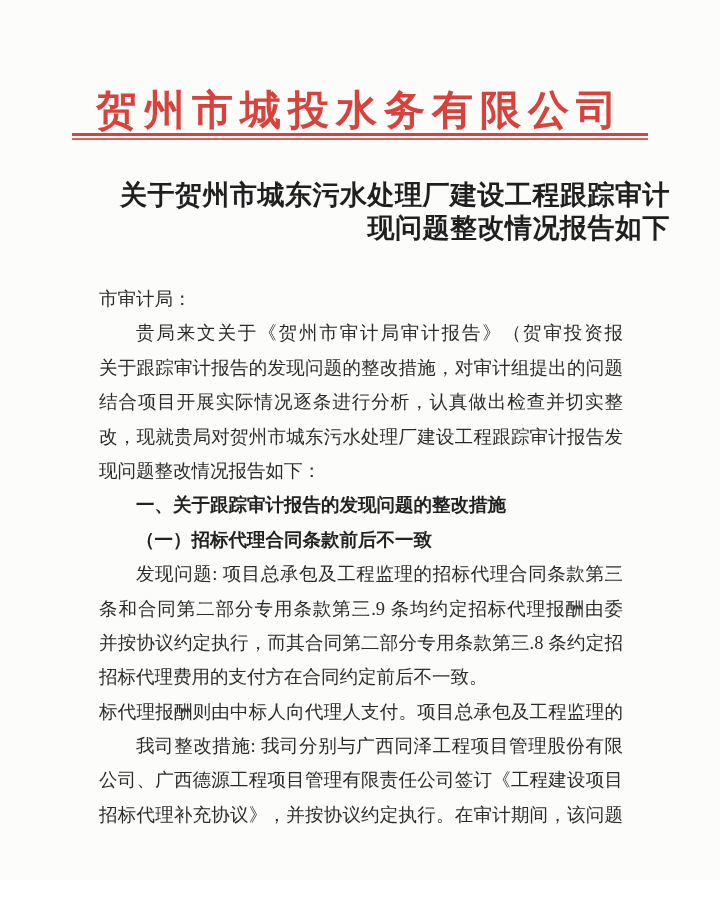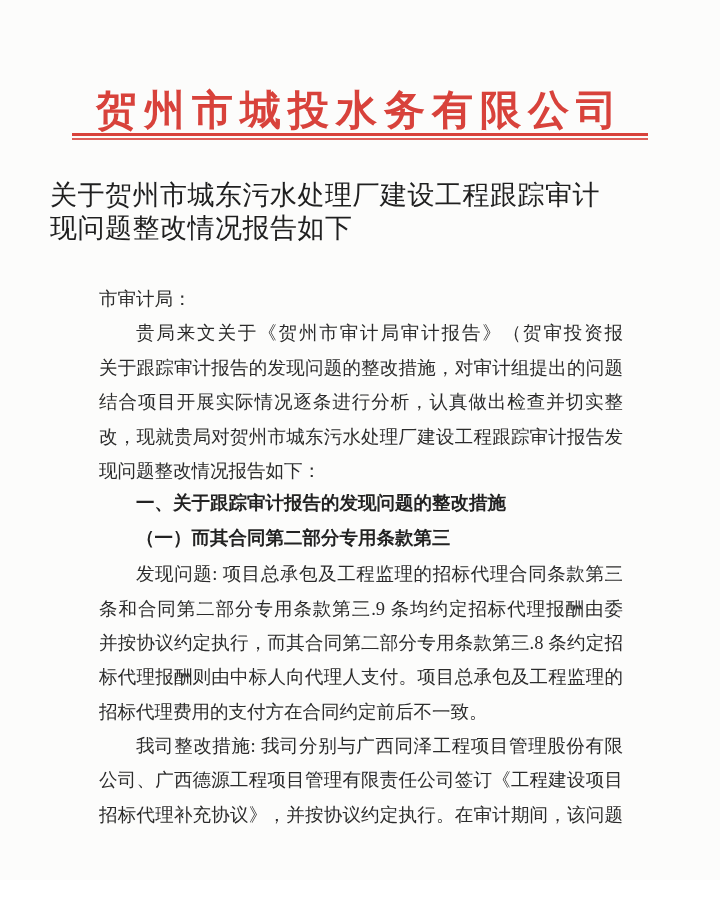--- a/index.html
+++ b/index.html
@@ -41,23 +41,23 @@
   .rule-thin {
     height: 2px;
     margin-top: 2px;
     background: var(--accent, #d8423b);
     opacity: 0.85;
   }
   
   .doc-title {
     margin: 39px auto 12px;
     width: 620px;
-    text-align: left;
+    text-align: right;
     font-size: 27px;
-    font-weight: normal;
+    font-weight: bold;
     line-height: 33px;
     color: #1f1f1f;
     letter-spacing: 0.5px;
   }
   
   .doc-body {
     width: 524px;
     margin: 37px 97px 0 99px;
     font-size: 18.5px;
   }
@@ -68,21 +68,20 @@
   }
   .line.fill {
     white-space: normal;
     text-align: justify;
     text-align-last: justify;
   }
   .line.indent { text-indent: 2em; }
   .line.bold {
     font-weight: bold;
     color: #222222;
-    font-family: Liberation Mono, monospace;
   }
 </style>
 </head>
 <body>
 
 <div class="page" style="--accent: #d8423b; --body-text: #2b2b2b;">
 
   <header class="letterhead">
     <div class="company-name">贺州市城投水务有限公司</div>
     <div class="rule-group">
@@ -97,24 +96,24 @@
   </h1>
 
   <main class="doc-body">
       <div class="line">市审计局：</div>
       <div class="line indent fill">贵局来文关于《贺州市审计局审计报告》（贺审投资报</div>
       <div class="line fill">关于跟踪审计报告的发现问题的整改措施，对审计组提出的问题</div>
       <div class="line fill">结合项目开展实际情况逐条进行分析，认真做出检查并切实整</div>
       <div class="line fill">改，现就贵局对贺州市城东污水处理厂建设工程跟踪审计报告发</div>
       <div class="line">现问题整改情况报告如下：</div>
       <div class="line bold indent">一、关于跟踪审计报告的发现问题的整改措施</div>
-      <div class="line bold indent">（一）而其合同第二部分专用条款第三</div>
+      <div class="line bold indent">（一）招标代理合同条款前后不一致</div>
       <div class="line indent fill">发现问题: 项目总承包及工程监理的招标代理合同条款第三</div>
       <div class="line fill">条和合同第二部分专用条款第三.9 条均约定招标代理报酬由委</div>
       <div class="line fill">并按协议约定执行，而其合同第二部分专用条款第三.8 条约定招</div>
+      <div class="line">招标代理费用的支付方在合同约定前后不一致。</div>
       <div class="line fill">标代理报酬则由中标人向代理人支付。项目总承包及工程监理的</div>
-      <div class="line">招标代理费用的支付方在合同约定前后不一致。</div>
       <div class="line indent fill">我司整改措施: 我司分别与广西同泽工程项目管理股份有限</div>
       <div class="line fill">公司、广西德源工程项目管理有限责任公司签订《工程建设项目</div>
       <div class="line fill">招标代理补充协议》，并按协议约定执行。在审计期间，该问题</div>
     </main>
 
 </div>
 
 </body></html>

